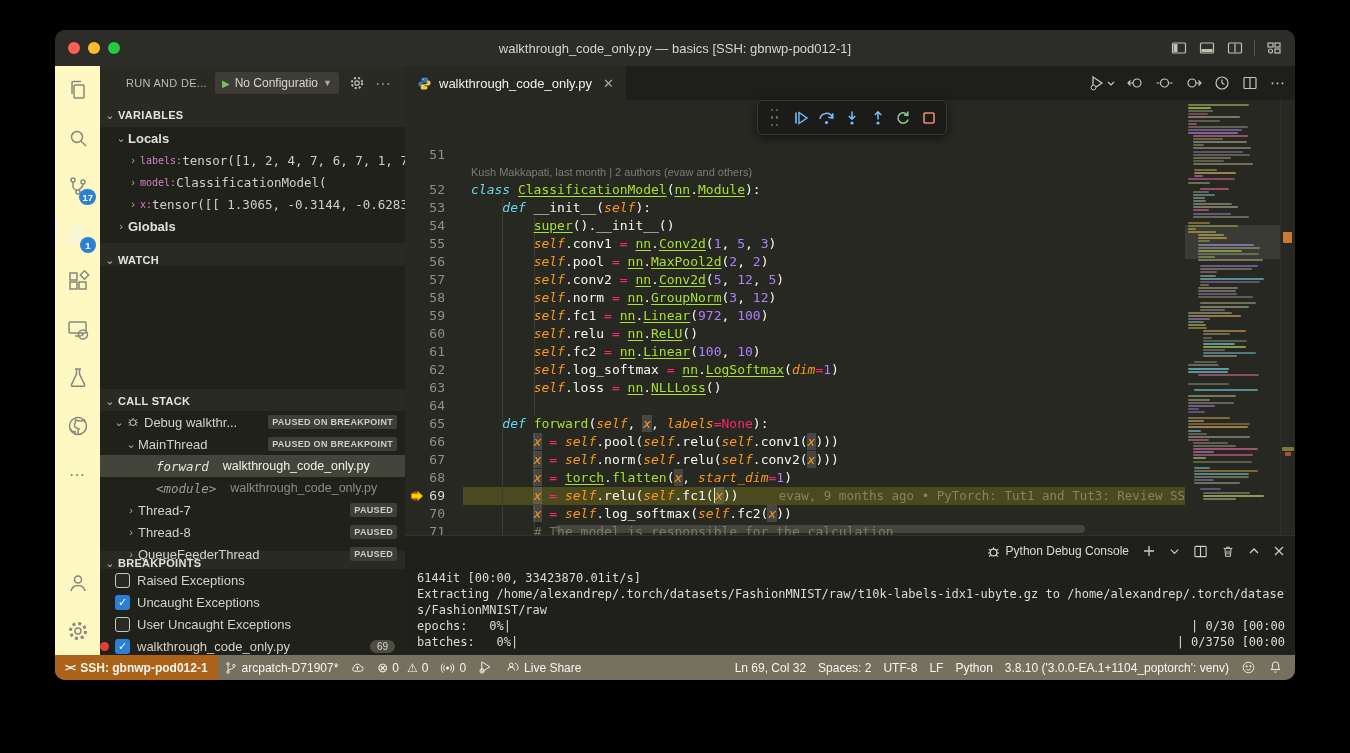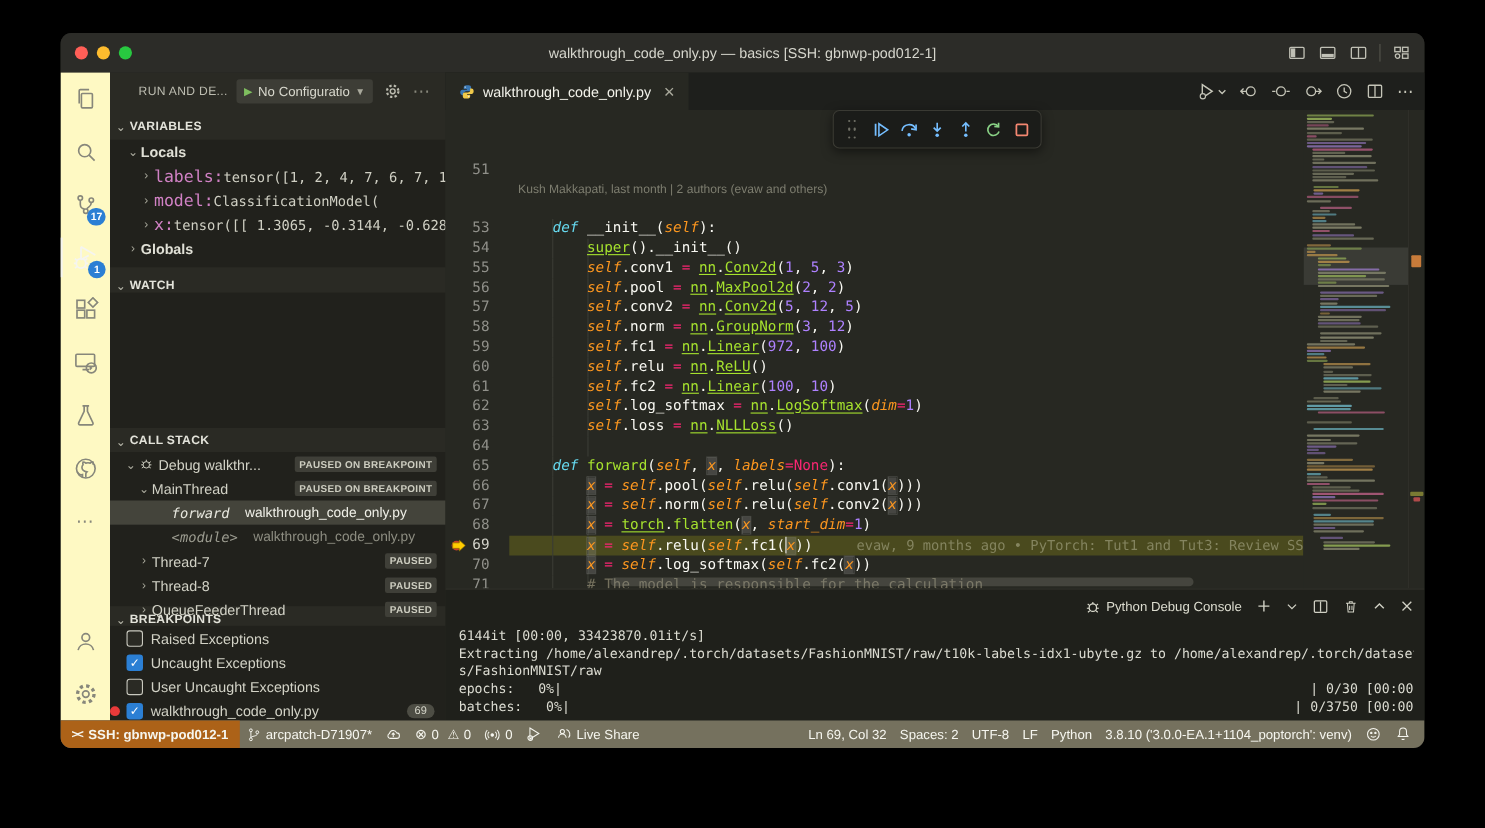--- a/index.html
+++ b/index.html
@@ -24,21 +24,21 @@
   #sidebar{position:absolute;left:45px;top:36px;width:305px;bottom:25px;background:#2a2a24;}
   #run-header{position:absolute;left:0;top:0;right:0;height:34px;display:flex;align-items:center;padding:0 10px;box-sizing:border-box;color:#bcbcb0;}
   #run-title{font-size:11px;letter-spacing:.3px;margin-right:8px;white-space:nowrap;padding-left:16px;}
   #config-pill{display:flex;align-items:center;gap:5px;background:#3d3d36;border-radius:3px;height:22px;padding:0 7px;font-size:12px;color:#d8d8cd;}
   .play-green{color:#7fbf5f;font-size:10px;}
   .pane{position:absolute;left:0;right:0;background:#21211c;}
   .sec-header{position:absolute;left:0;right:0;height:24px;display:flex;align-items:center;font-size:11px;font-weight:bold;color:#e3e3da;letter-spacing:.3px;}
   .sec-chev{width:16px;text-align:center;color:#b5b5a8;font-weight:normal;margin-left:2px;}
   .srow{position:absolute;left:0;right:0;height:22px;display:flex;align-items:center;font-size:13px;color:#d2d2c6;white-space:nowrap;overflow:hidden;}
   .srow .chev{width:14px;color:#a9a99c;font-size:11px;text-align:center;flex:none;}
-  .vname{color:#d081c4;font-family:"DejaVu Sans Mono",monospace;font-size:15px;}
+  .vname{color:#d081c4;font-family:"DejaVu Sans Mono",monospace;font-size:10px;}
   .vval{color:#cfcfc3;font-family:"DejaVu Sans Mono",monospace;font-size:12.5px;}
   .scope{font-weight:bold;color:#e0e0d6;}
   .cs-badge{margin-left:auto;margin-right:8px;background:#3f3f38;color:#cdcdc0;font-size:9px;font-weight:bold;padding:2px 4px;border-radius:2px;letter-spacing:.3px;flex:none;}
   .cs-file{margin-left:14px;color:#f0f0e8;font-size:12.5px;}
   .cs-file.dim{color:#8c8c80;}
   .frame-name{font-family:"DejaVu Sans Mono",monospace;font-style:italic;font-size:12.5px;}
   .srow.sel{background:#44443b;}
   .bp-check{width:15px;height:15px;border-radius:3px;box-sizing:border-box;flex:none;margin-right:7px;}
   .bp-check.off{border:1.5px solid #c9c9bf;background:#2a2a24;}
   .bp-check.on{background:#2b7fd4;color:#fff;font-size:11px;display:flex;align-items:center;justify-content:center;}
@@ -416,20 +416,21 @@
               <rect x="2" y="2.5" width="12" height="11" rx="1" fill="none" stroke="#c5c5b8" stroke-width="1.2"></rect>
               <line x1="8" y1="3" x2="8" y2="13" stroke="#c5c5b8" stroke-width="1.2"></line>
             </svg>
           </span>
         <span class="ea" style="font-size:15px;">⋯</span>
       </div>
     </div>
     <div id="code-area">
         <div class="crow" style="top: 46px;"><span class="gut">51</span><span class="codeline"></span></div>
         <div class="lensrow" style="top: 64px;">Kush Makkapati, last month | 2 authors (evaw and others)</div>
+        <div class="crow" style="top: 81px;"><span class="gut">52</span><span class="codeline"><span class="tk-kw">class</span><span class="tk-pl"> </span><span class="tk-lib">ClassificationModel</span><span class="tk-pl">(</span><span class="tk-lib">nn</span><span class="tk-pl">.</span><span class="tk-lib">Module</span><span class="tk-pl">):</span></span></div>
         <div class="crow" style="top: 99px;"><span class="guide" style="left:97.25px"></span><span class="gut">53</span><span class="codeline"><span class="tk-pl">    </span><span class="tk-kw">def</span><span class="tk-pl"> __init__(</span><span class="tk-self">self</span><span class="tk-pl">):</span></span></div>
         <div class="crow" style="top: 117px;"><span class="guide" style="left:97.25px"></span><span class="guide" style="left:128.5px"></span><span class="gut">54</span><span class="codeline"><span class="tk-pl">        </span><span class="tk-lib">super</span><span class="tk-pl">().__init__()</span></span></div>
         <div class="crow" style="top: 135px;"><span class="guide" style="left:97.25px"></span><span class="guide" style="left:128.5px"></span><span class="gut">55</span><span class="codeline"><span class="tk-pl">        </span><span class="tk-self">self</span><span class="tk-pl">.conv1 </span><span class="tk-op">=</span><span class="tk-pl"> </span><span class="tk-lib">nn</span><span class="tk-pl">.</span><span class="tk-lib">Conv2d</span><span class="tk-pl">(</span><span class="tk-num">1</span><span class="tk-pl">, </span><span class="tk-num">5</span><span class="tk-pl">, </span><span class="tk-num">3</span><span class="tk-pl">)</span></span></div>
         <div class="crow" style="top: 153px;"><span class="guide" style="left:97.25px"></span><span class="guide" style="left:128.5px"></span><span class="gut">56</span><span class="codeline"><span class="tk-pl">        </span><span class="tk-self">self</span><span class="tk-pl">.pool </span><span class="tk-op">=</span><span class="tk-pl"> </span><span class="tk-lib">nn</span><span class="tk-pl">.</span><span class="tk-lib">MaxPool2d</span><span class="tk-pl">(</span><span class="tk-num">2</span><span class="tk-pl">, </span><span class="tk-num">2</span><span class="tk-pl">)</span></span></div>
         <div class="crow" style="top: 171px;"><span class="guide" style="left:97.25px"></span><span class="guide" style="left:128.5px"></span><span class="gut">57</span><span class="codeline"><span class="tk-pl">        </span><span class="tk-self">self</span><span class="tk-pl">.conv2 </span><span class="tk-op">=</span><span class="tk-pl"> </span><span class="tk-lib">nn</span><span class="tk-pl">.</span><span class="tk-lib">Conv2d</span><span class="tk-pl">(</span><span class="tk-num">5</span><span class="tk-pl">, </span><span class="tk-num">12</span><span class="tk-pl">, </span><span class="tk-num">5</span><span class="tk-pl">)</span></span></div>
         <div class="crow" style="top: 189px;"><span class="guide" style="left:97.25px"></span><span class="guide" style="left:128.5px"></span><span class="gut">58</span><span class="codeline"><span class="tk-pl">        </span><span class="tk-self">self</span><span class="tk-pl">.norm </span><span class="tk-op">=</span><span class="tk-pl"> </span><span class="tk-lib">nn</span><span class="tk-pl">.</span><span class="tk-lib">GroupNorm</span><span class="tk-pl">(</span><span class="tk-num">3</span><span class="tk-pl">, </span><span class="tk-num">12</span><span class="tk-pl">)</span></span></div>
         <div class="crow" style="top: 207px;"><span class="guide" style="left:97.25px"></span><span class="guide" style="left:128.5px"></span><span class="gut">59</span><span class="codeline"><span class="tk-pl">        </span><span class="tk-self">self</span><span class="tk-pl">.fc1 </span><span class="tk-op">=</span><span class="tk-pl"> </span><span class="tk-lib">nn</span><span class="tk-pl">.</span><span class="tk-lib">Linear</span><span class="tk-pl">(</span><span class="tk-num">972</span><span class="tk-pl">, </span><span class="tk-num">100</span><span class="tk-pl">)</span></span></div>
         <div class="crow" style="top: 225px;"><span class="guide" style="left:97.25px"></span><span class="guide" style="left:128.5px"></span><span class="gut">60</span><span class="codeline"><span class="tk-pl">        </span><span class="tk-self">self</span><span class="tk-pl">.relu </span><span class="tk-op">=</span><span class="tk-pl"> </span><span class="tk-lib">nn</span><span class="tk-pl">.</span><span class="tk-lib">ReLU</span><span class="tk-pl">()</span></span></div>
         <div class="crow" style="top: 243px;"><span class="guide" style="left:97.25px"></span><span class="guide" style="left:128.5px"></span><span class="gut">61</span><span class="codeline"><span class="tk-pl">        </span><span class="tk-self">self</span><span class="tk-pl">.fc2 </span><span class="tk-op">=</span><span class="tk-pl"> </span><span class="tk-lib">nn</span><span class="tk-pl">.</span><span class="tk-lib">Linear</span><span class="tk-pl">(</span><span class="tk-num">100</span><span class="tk-pl">, </span><span class="tk-num">10</span><span class="tk-pl">)</span></span></div>
         <div class="crow" style="top: 261px;"><span class="guide" style="left:97.25px"></span><span class="guide" style="left:128.5px"></span><span class="gut">62</span><span class="codeline"><span class="tk-pl">        </span><span class="tk-self">self</span><span class="tk-pl">.log_softmax </span><span class="tk-op">=</span><span class="tk-pl"> </span><span class="tk-lib">nn</span><span class="tk-pl">.</span><span class="tk-lib">LogSoftmax</span><span class="tk-pl">(</span><span class="tk-param">dim</span><span class="tk-op">=</span><span class="tk-num">1</span><span class="tk-pl">)</span></span></div>

